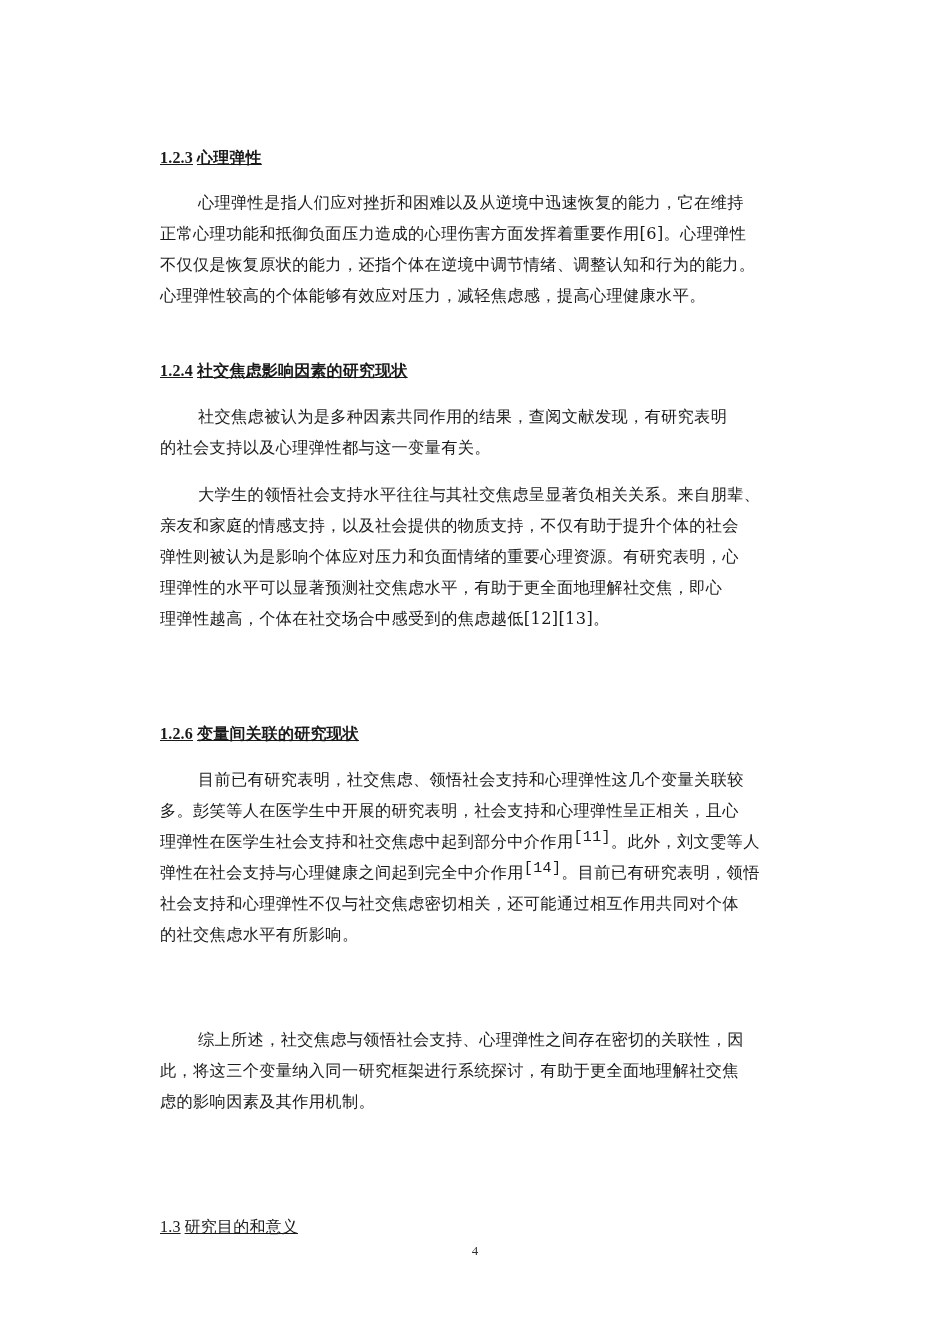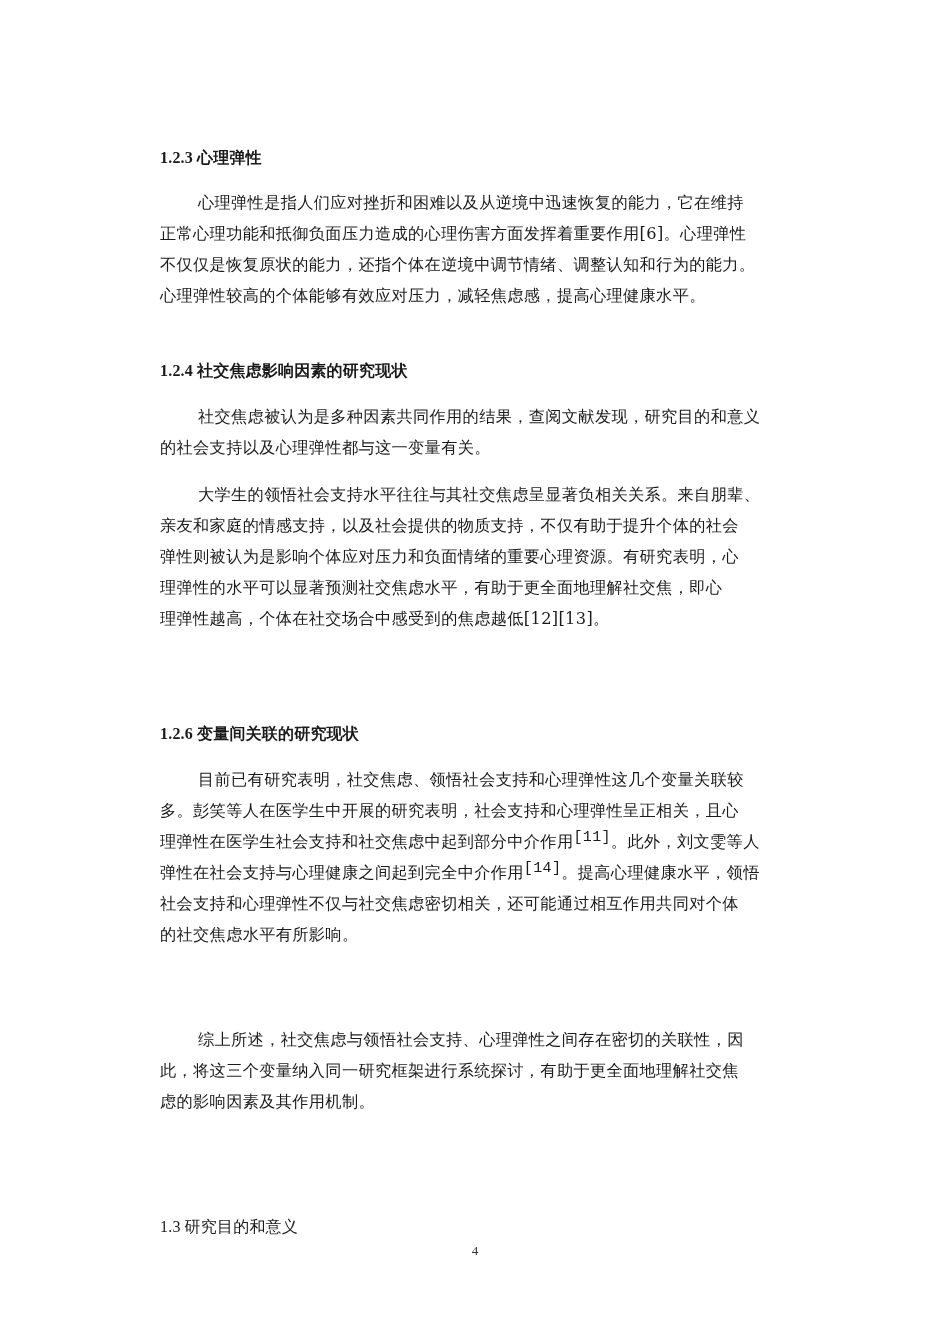--- a/index.html
+++ b/index.html
@@ -23,20 +23,21 @@
     }
     .heading {
       position: absolute;
       left: 0;
       font-family: "DejaVu Sans", "Liberation Sans", sans-serif;
       font-weight: bold;
       font-size: 16px;
       line-height: 22px;
       white-space: nowrap;
       letter-spacing: 0.2px;
+      text-decoration: underline;
     }
     .heading.plain {
       font-weight: normal;
     }
     .heading .num {
       font-family: "Liberation Serif", serif;
       font-weight: bold;
       font-size: 16px;
       margin-right: 4px;
     }
@@ -91,39 +92,39 @@
     <span class="line first">心理弹性是指人们应对挫折和困难以及从逆境中迅速恢复的能力，它在维持</span>
     <span class="line">正常心理功能和抵御负面压力造成的心理伤害方面发挥着重要作用[6]。心理弹性</span>
     <span class="line">不仅仅是恢复原状的能力，还指个体在逆境中调节情绪、调整认知和行为的能力。</span>
     <span class="line">心理弹性较高的个体能够有效应对压力，减轻焦虑感，提高心理健康水平。</span>
   </div>
 
   <div class="heading" style="top:360px;">
     <span class="num">1.2.4</span><span>社交焦虑影响因素的研究现状</span>
   </div>
   <div class="para" style="top:401px;">
-    <span class="line first">社交焦虑被认为是多种因素共同作用的结果，查阅文献发现，研究目的和意义</span>
+    <span class="line first">社交焦虑被认为是多种因素共同作用的结果，查阅文献发现，有研究表明</span>
     <span class="line">的社会支持以及心理弹性都与这一变量有关。</span>
   </div>
   <div class="para" style="top:479px;">
     <span class="line first">大学生的领悟社会支持水平往往与其社交焦虑呈显著负相关关系。来自朋辈、</span>
     <span class="line">亲友和家庭的情感支持，以及社会提供的物质支持，不仅有助于提升个体的社会</span>
     <span class="line">弹性则被认为是影响个体应对压力和负面情绪的重要心理资源。有研究表明，心</span>
     <span class="line">理弹性的水平可以显著预测社交焦虑水平，有助于更全面地理解社交焦，即心</span>
     <span class="line">理弹性越高，个体在社交场合中感受到的焦虑越低[12][13]。</span>
   </div>
 
   <div class="heading" style="top:723px;">
     <span class="num">1.2.6</span><span>变量间关联的研究现状</span>
   </div>
   <div class="para" style="top:764px;">
     <span class="line first">目前已有研究表明，社交焦虑、领悟社会支持和心理弹性这几个变量关联较</span>
     <span class="line">多。彭笑等人在医学生中开展的研究表明，社会支持和心理弹性呈正相关，且心</span>
     <span class="line"><span>理弹性在医学生社会支持和社交焦虑中起到部分中介作用</span><sup class="cite">[11]</sup><span>。此外，刘文雯等人</span></span>
-    <span class="line"><span>弹性在社会支持与心理健康之间起到完全中介作用</span><sup class="cite">[14]</sup><span>。提高心理健康水平，领悟</span></span>
+    <span class="line"><span>弹性在社会支持与心理健康之间起到完全中介作用</span><sup class="cite">[14]</sup><span>。目前已有研究表明，领悟</span></span>
     <span class="line">社会支持和心理弹性不仅与社交焦虑密切相关，还可能通过相互作用共同对个体</span>
     <span class="line">的社交焦虑水平有所影响。</span>
   </div>
   <div class="para" style="top:1024px;">
     <span class="line first">综上所述，社交焦虑与领悟社会支持、心理弹性之间存在密切的关联性，因</span>
     <span class="line">此，将这三个变量纳入同一研究框架进行系统探讨，有助于更全面地理解社交焦</span>
     <span class="line">虑的影响因素及其作用机制。</span>
   </div>
 
   <div class="heading plain" style="top:1216px;">

